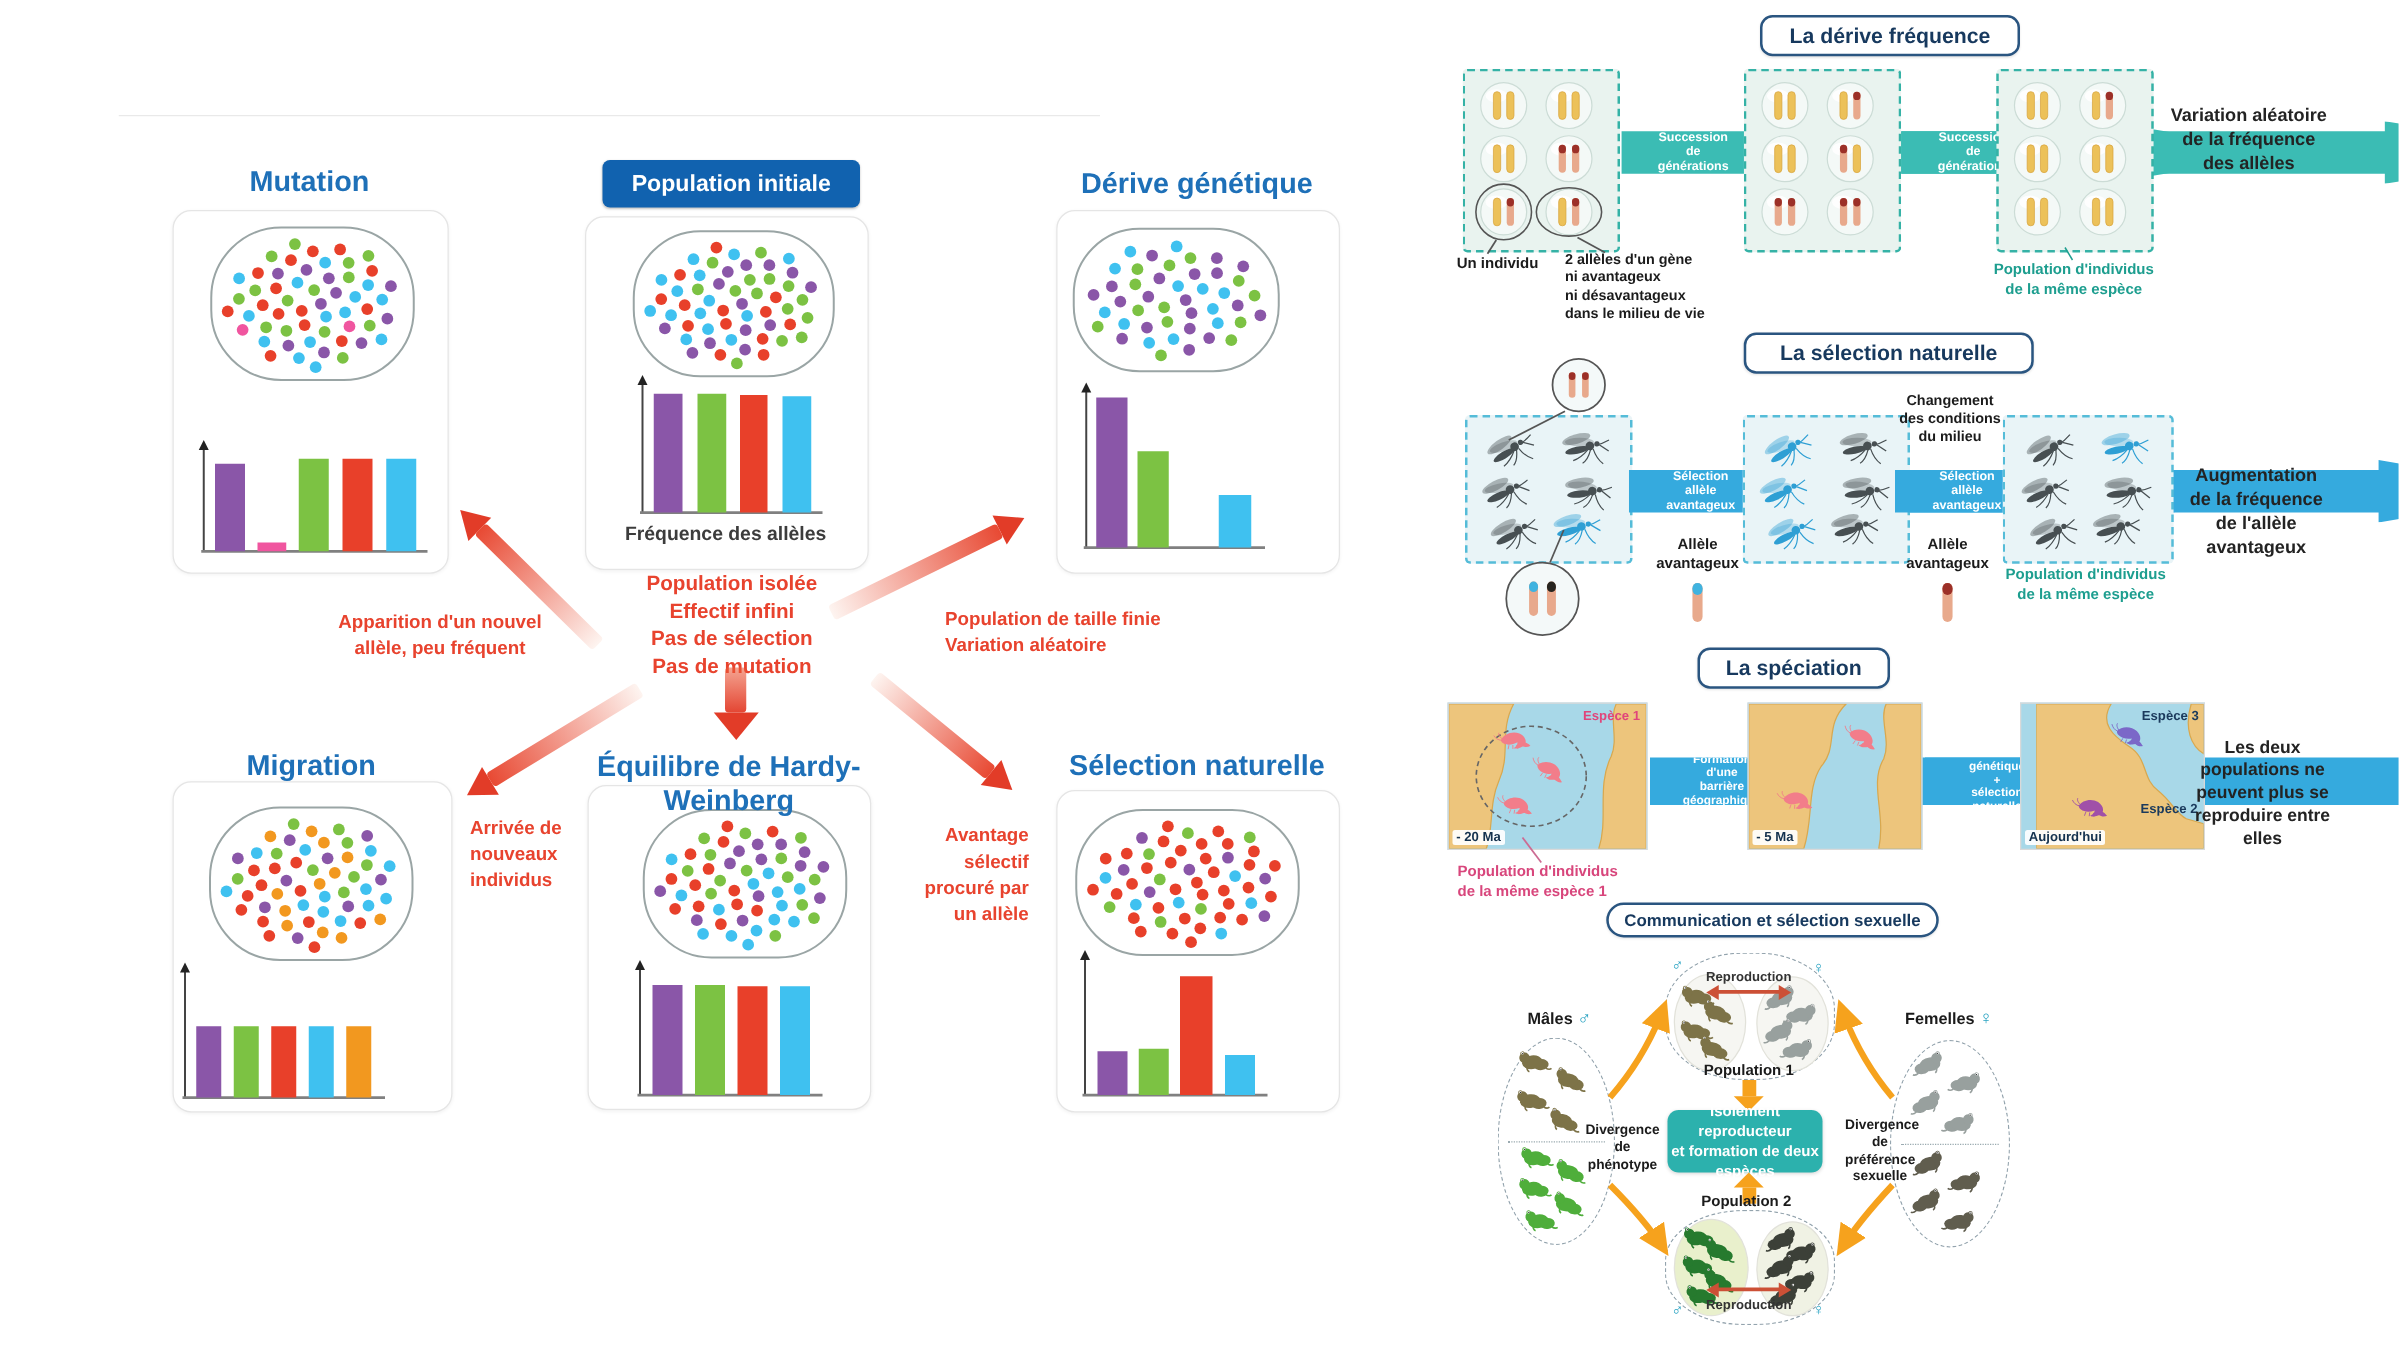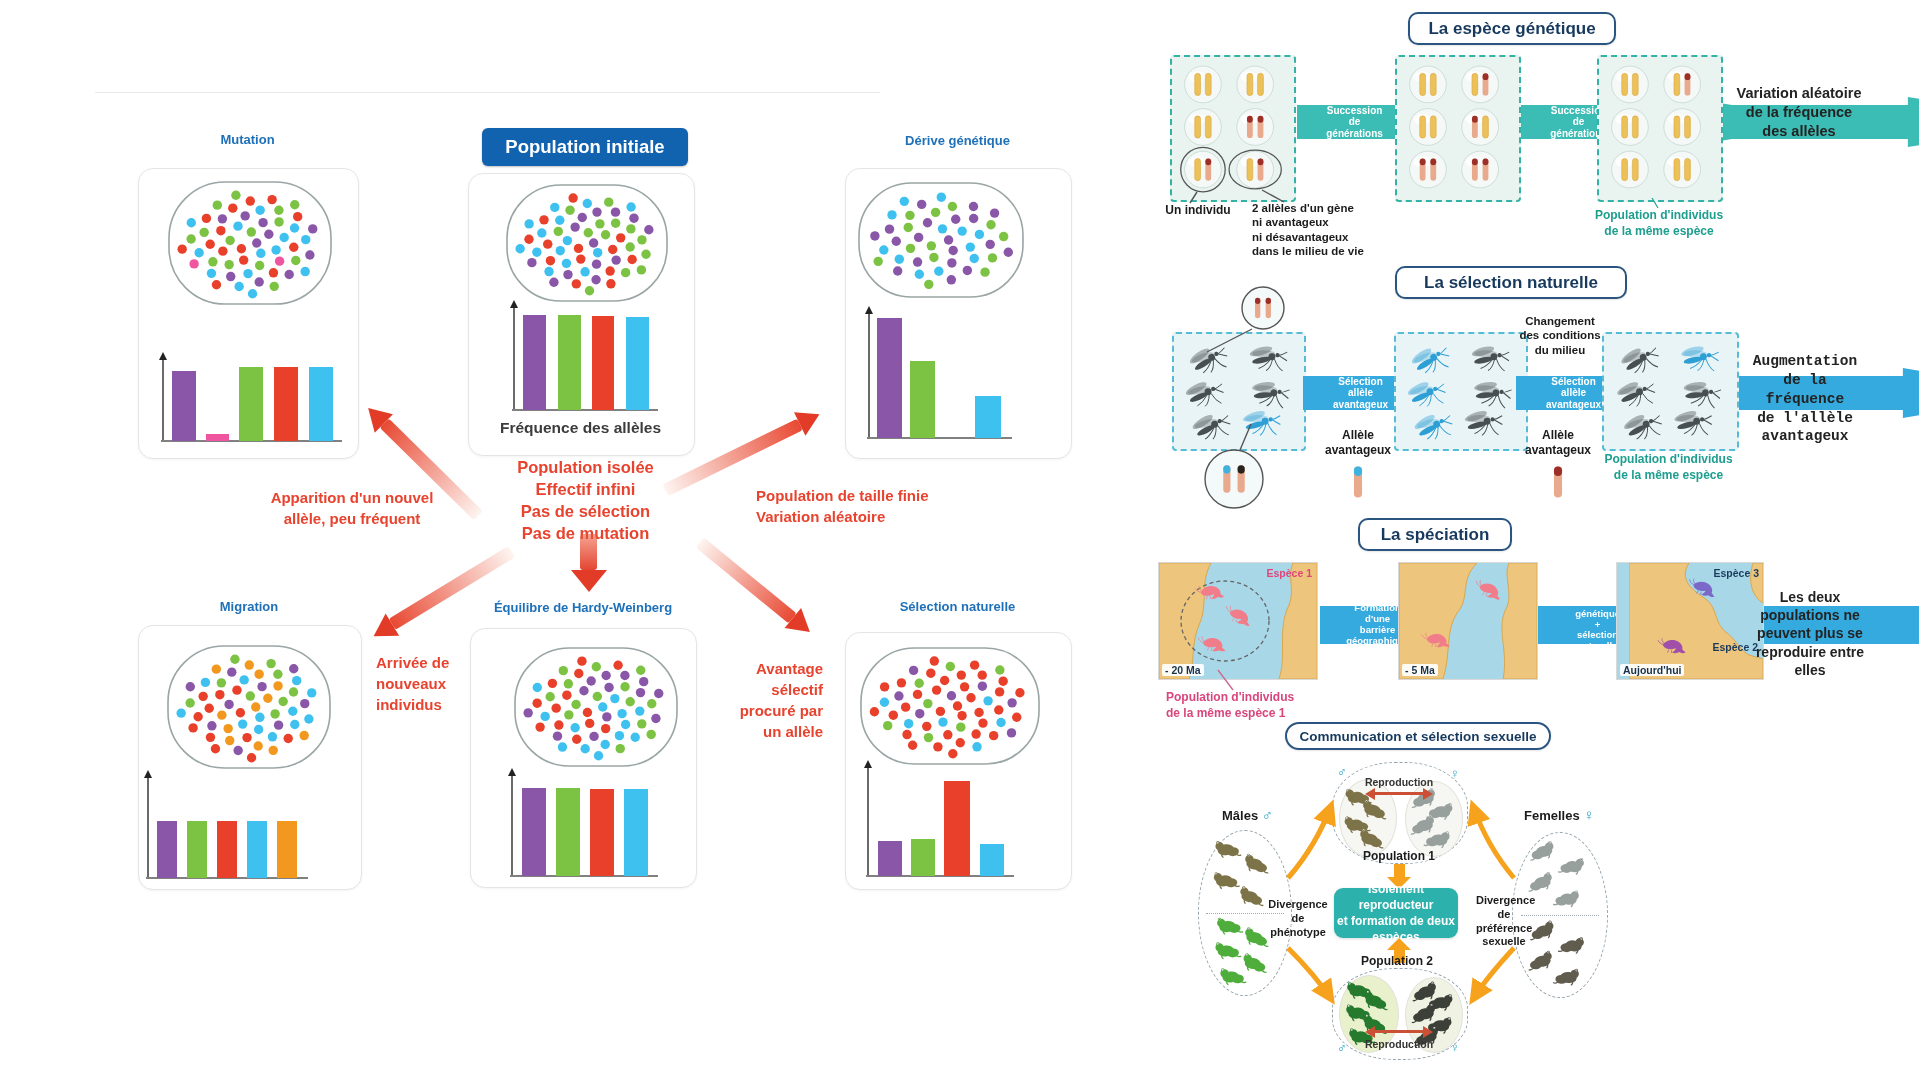--- a/index.html
+++ b/index.html
@@ -1,21 +1,21 @@
 <!DOCTYPE html>
 <html><head>
 <meta charset="utf-8">
 <style>
   html,body{margin:0;padding:0;background:#fff;font-family:"Liberation Sans",sans-serif;}
   #app{position:relative;width:1919px;height:1080px;background:#fff;overflow:hidden;}
   .abs{position:absolute;}
   svg{display:block;}
   
   .card{position:absolute;background:#fff;border:1.5px solid #e5e5e5;border-radius:15px;box-shadow:0 1px 3px rgba(0,0,0,.05);}
-  .ptitle{position:absolute;color:#1e70b8;font-weight:bold;font-size:13px;text-align:center;}
+  .ptitle{position:absolute;color:#1e70b8;font-weight:bold;font-size:23px;text-align:center;}
   .pibox{position:absolute;background:#1162af;color:#fff;font-weight:bold;font-size:18.5px;text-align:center;border-radius:6px;line-height:38px;box-shadow:0 1px 2px rgba(0,0,0,.25);}
   .caption{position:absolute;color:#3c3c3c;font-weight:bold;font-size:15.5px;text-align:center;}
   .rnote{position:absolute;color:#e8432e;font-weight:bold;font-size:15px;line-height:1.4;white-space:pre-line;}
   .conditions{font-size:16.5px;line-height:1.33;text-align:center;}
   .red-arrow{position:absolute;transform-origin:0 50%;display:flex;align-items:center;height:26px;}
   .red-arrow .sh{height:13px;background:linear-gradient(to right,rgba(242,150,110,.10),rgba(230,58,34,.92));border-radius:3px;}
   .red-arrow .hd{width:0;height:0;border-top:13px solid transparent;border-bottom:13px solid transparent;border-left:22px solid #e23c28;}
   .red-arrow.thick{height:36px;}
   .red-arrow.thick .sh{height:17px;background:linear-gradient(to right,rgba(236,90,56,.55),rgba(226,60,40,.95));}
   .red-arrow.thick .hd{border-top:18px solid transparent;border-bottom:18px solid transparent;border-left:22px solid #e23c28;}
@@ -502,21 +502,21 @@
     </div>
   <div class="red-arrow" style="left:700px;top:529px;transform:rotate(39.3deg);">
       <div class="sh" style="width:120px"></div>
       <div class="hd"></div>
     </div>
   <div class="red-arrow thick" style="left:589px;top:516px;transform:rotate(90deg);">
       <div class="sh" style="width:36px"></div>
       <div class="hd"></div>
     </div>
 
-  <div class="rtitle" style="left:1408px;top:12px;width:204px;">La espèce génétique</div>
+  <div class="rtitle" style="left:1408px;top:12px;width:204px;">La dérive fréquence</div>
   <div class="dbox" style="left:1170px;top:55px;width:122px;height:143px;">
       <svg width="118" height="139" viewBox="0 0 122 143">
         <circle cx="32" cy="28" r="19" fill="#f4f9f7" stroke="#ccdcd6" stroke-width="1"></circle>
         <ellipse cx="26" cy="20" rx="9" ry="5.5" fill="#fff" opacity="0.85"></ellipse>
         <rect x="23.5" y="16.5" width="6" height="23" rx="3" fill="#ecc159" stroke="#d8a43c" stroke-width="0.6"></rect>
         <rect x="34.5" y="16.5" width="6" height="23" rx="3" fill="#ecc159" stroke="#d8a43c" stroke-width="0.6"></rect>
         <circle cx="86" cy="28" r="19" fill="#f4f9f7" stroke="#ccdcd6" stroke-width="1"></circle>
         <ellipse cx="80" cy="20" rx="9" ry="5.5" fill="#fff" opacity="0.85"></ellipse>
         <rect x="77.5" y="16.5" width="6" height="23" rx="3" fill="#ecc159" stroke="#d8a43c" stroke-width="0.6"></rect>
         <rect x="88.5" y="16.5" width="6" height="23" rx="3" fill="#ecc159" stroke="#d8a43c" stroke-width="0.6"></rect>
@@ -683,21 +683,21 @@
   <div class="dbox blue" style="left:1602px;top:332px;width:133px;height:115px;">
       <svg width="133" height="111" viewBox="0 0 130 115">
         <use href="#mosq" x="-22" y="-16" width="44" height="32" transform="translate(33,26) rotate(-12)" color="#474f52"></use>
         <use href="#mosq" x="-22" y="-16" width="44" height="32" transform="translate(95,24) rotate(8)" color="#2e9fd4"></use>
         <use href="#mosq" x="-22" y="-16" width="44" height="32" transform="translate(29,61) rotate(-4)" color="#474f52"></use>
         <use href="#mosq" x="-22" y="-16" width="44" height="32" transform="translate(97,61) rotate(14)" color="#474f52"></use>
         <use href="#mosq" x="-22" y="-16" width="44" height="32" transform="translate(36,95) rotate(-8)" color="#474f52"></use>
         <use href="#mosq" x="-22" y="-16" width="44" height="32" transform="translate(88,91) rotate(5)" color="#474f52"></use>
       </svg>
     </div>
-  <div class="result" style="left:1745px;top:352px;width:120px;font-family:Liberation Mono, monospace;">Augmentation
+  <div class="result" style="left:1745px;top:372px;width:120px;">Augmentation
 de la fréquence
 de l'allèle
 avantageux</div>
   <div class="teal-label" style="left:1596px;top:452px;width:145px;">Population d'individus
 de la même espèce</div>
 
   <div class="rtitle" style="left:1358px;top:518px;width:150px;">La spéciation</div>
 
   <div class="map" style="left:1158px;top:562px;width:158px;height:116px;">
     <svg width="158" height="116" viewBox="0 0 158 116">

